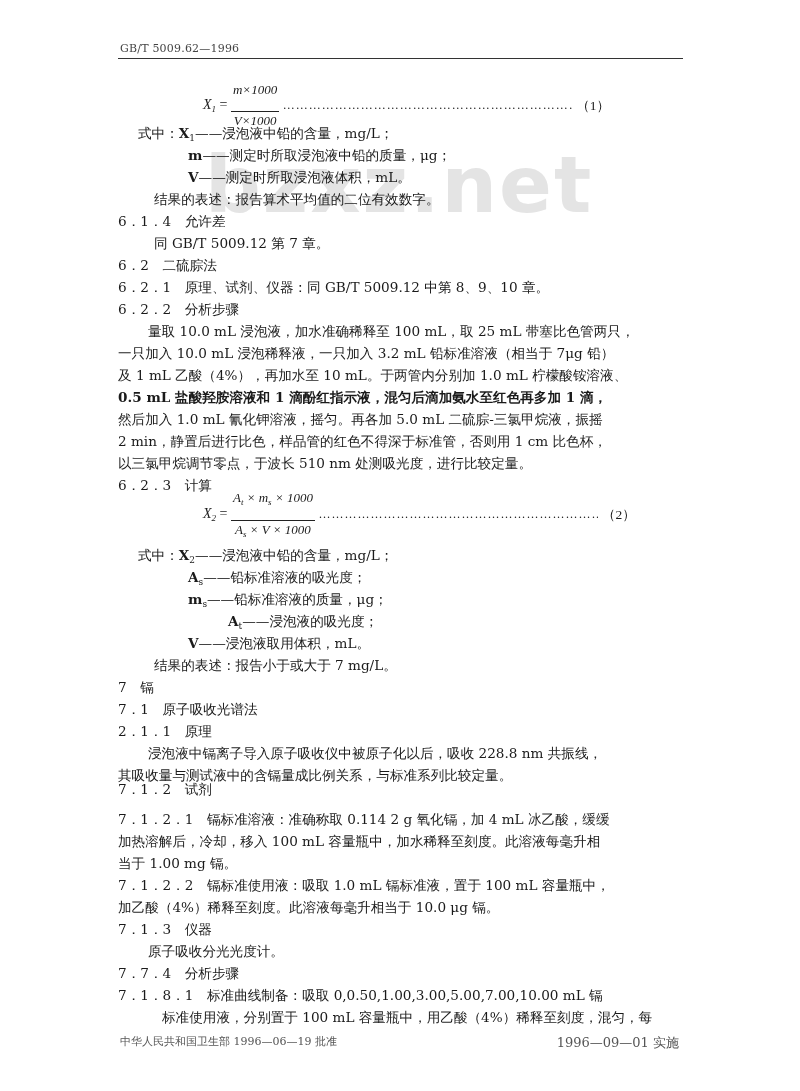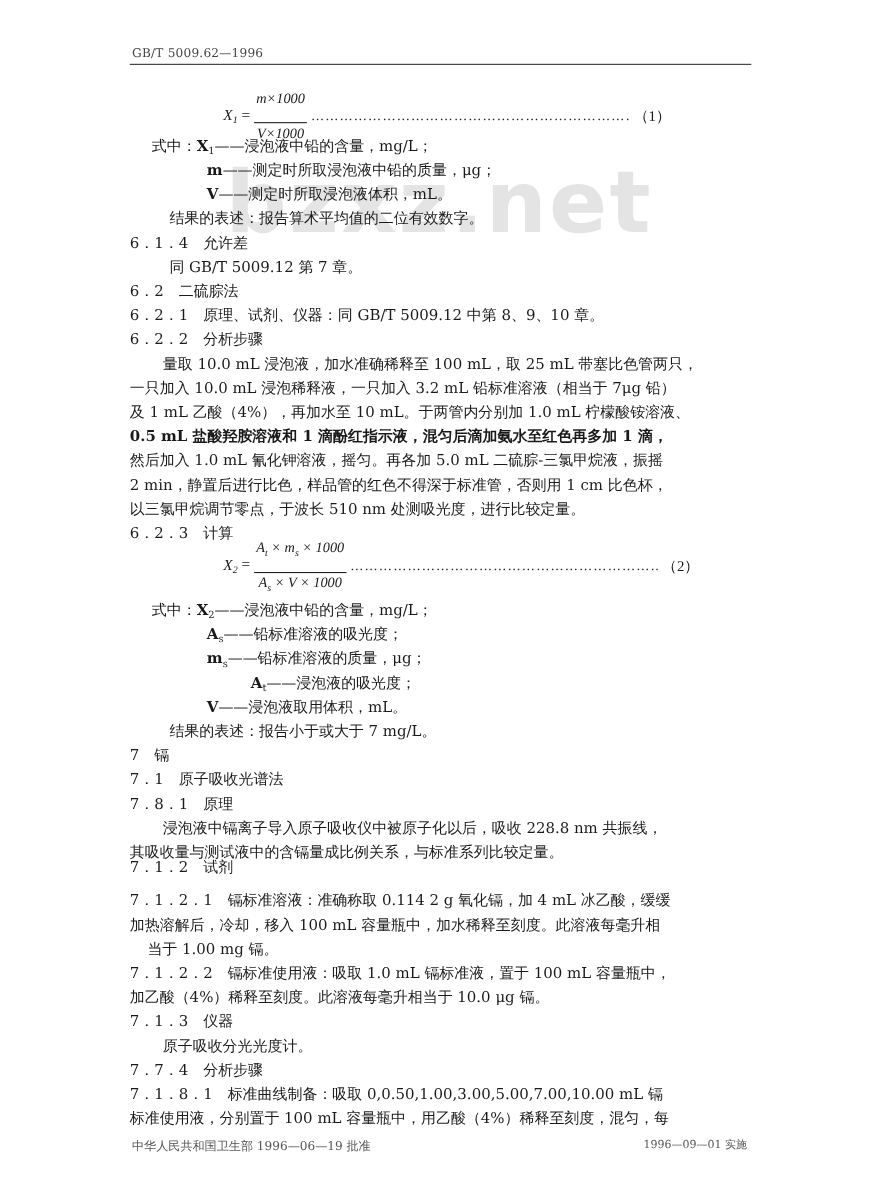--- a/index.html
+++ b/index.html
@@ -14,21 +14,21 @@
   .eq { position:absolute; white-space:nowrap; font-family:"Liberation Serif", serif; font-size:14px; }
   .frac { display:inline-block; vertical-align:middle; text-align:center; }
   .frac .num { display:block; border-bottom:1px solid #222; padding:0 2px 13px; font-size:13px; }
   .frac .den { display:block; padding:1px 2px 0; font-size:13px; }
   .ital { font-style:italic; }
   .dots { display:inline-block; vertical-align:middle; overflow:hidden; letter-spacing:1px; color:#222; font-size:12px; }
   .eqnum { display:inline-block; vertical-align:middle; font-size:13.5px; }
   .sub { font-size:9px; vertical-align:-3px; }
   .bold { font-weight:bold; }
   .footer-left { position:absolute; left:120px; top:1034px; font-size:11px; color:#555; }
-  .footer-right { position:absolute; right:121px; top:1034px; font-size:10px; color:#555; }
+  .footer-right { position:absolute; right:121px; top:1034px; font-size:13px; color:#555; }
 </style>
 </head>
 <body>
 
 <div class="header">GB/T 5009.62—1996</div>
 <div class="rule"></div>
 <div class="watermark">bzxz.net</div>
 
 <div class="content">
 
@@ -93,32 +93,32 @@
   <div class="line" style="left:70px; top:612px;margin-left:40px;">
     <span class="bold">A</span><span class="sub">t</span><span>——浸泡液的吸光度；</span>
   </div>
   <div class="line" style="left:70px; top:634px;">
     <span class="bold">V</span><span>——浸泡液取用体积，mL。</span>
   </div>
   <div class="line" style="left:36px; top:656px;">结果的表述：报告小于或大于 7 mg/L。</div>
 
   <div class="line" style="top:678px;">7　镉</div>
   <div class="line" style="top:700px;">7．1　原子吸收光谱法</div>
-  <div class="line" style="top:722px;">7．8．1　原理</div>
+  <div class="line" style="top:722px;">2．1．1　原理</div>
   <div class="line" style="left:30px; top:744px;">浸泡液中镉离子导入原子吸收仪中被原子化以后，吸收 228.8 nm 共振线，</div>
   <div class="line" style="top:766px;">其吸收量与测试液中的含镉量成比例关系，与标准系列比较定量。</div>
 
   <div class="line" style="top:780px;">7．1．2　试剂</div>
   <div class="line" style="top:810px;">7．1．2．1　镉标准溶液：准确称取 0.114 2 g 氧化镉，加 4 mL 冰乙酸，缓缓</div>
   <div class="line" style="top:832px;">加热溶解后，冷却，移入 100 mL 容量瓶中，加水稀释至刻度。此溶液每毫升相</div>
-  <div class="line" style="top:854px;margin-left:16px;">当于 1.00 mg 镉。</div>
+  <div class="line" style="top:854px;">当于 1.00 mg 镉。</div>
   <div class="line" style="top:876px;">7．1．2．2　镉标准使用液：吸取 1.0 mL 镉标准液，置于 100 mL 容量瓶中，</div>
   <div class="line" style="top:898px;">加乙酸（4%）稀释至刻度。此溶液每毫升相当于 10.0 μg 镉。</div>
 
   <div class="line" style="top:920px;">7．1．3　仪器</div>
   <div class="line" style="left:30px; top:942px;">原子吸收分光光度计。</div>
   <div class="line" style="top:964px;">7．7．4　分析步骤</div>
   <div class="line" style="top:986px;">7．1．8．1　标准曲线制备：吸取 0,0.50,1.00,3.00,5.00,7.00,10.00 mL 镉</div>
-  <div class="line" style="top:1008px;">标准使用液，分别置于 100 mL 容量瓶中，用乙酸（4%）稀释至刻度，混匀，每</div>
+  <div class="line" style="top:1008px;margin-left:44px;">标准使用液，分别置于 100 mL 容量瓶中，用乙酸（4%）稀释至刻度，混匀，每</div>
 </div>
 
 <div class="footer-left">中华人民共和国卫生部 1996—06—19 批准</div>
 <div class="footer-right">1996—09—01 实施</div>
 
 </body></html>

